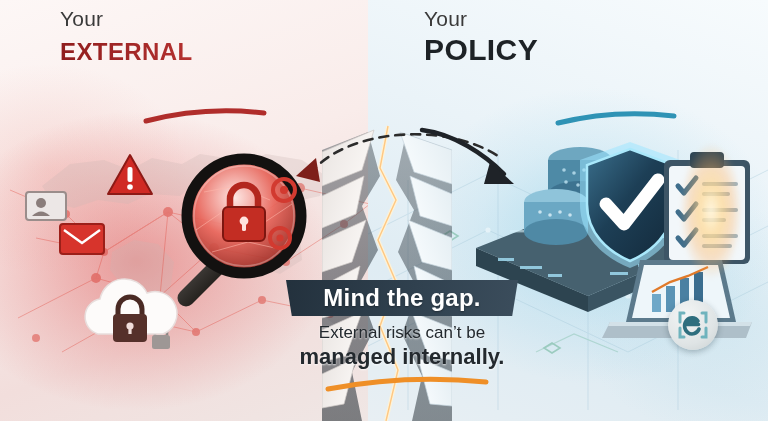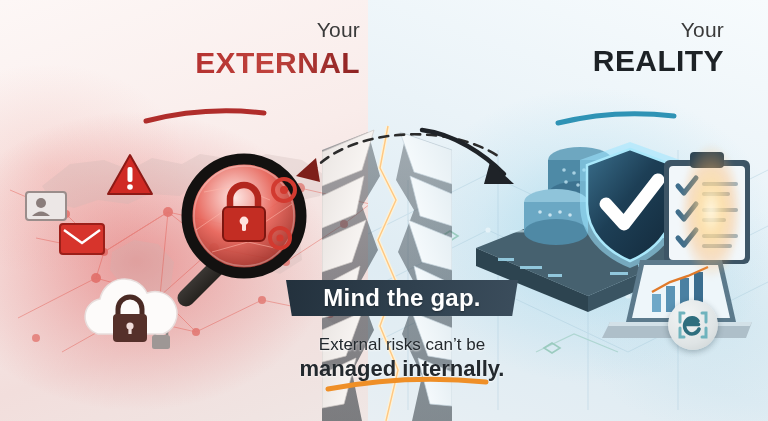--- a/index.html
+++ b/index.html
@@ -36,29 +36,29 @@
   }
   #crack-glow{
     position:absolute;left:352px;top:120px;width:74px;height:190px;
     background:radial-gradient(ellipse 40px 88px at 50% 48%,
       rgba(255,246,220,.95) 0%, rgba(255,214,140,.7) 28%,
       rgba(255,176,92,.35) 52%, rgba(255,190,120,0) 78%);
     filter:blur(2px);
   }
 
   
-  .head-block{position:absolute;top:17px;text-align:right;width:300px;}
+  .head-block{position:absolute;top:6px;text-align:left;width:300px;}
   #head-left{left:60px;}
   #head-right{left:424px;}
   .kicker{
     font-size:21px;color:#3a3a3a;font-weight:400;letter-spacing:.2px;
     line-height:26px;margin:0;
   }
   .big1{
-    font-size:30px;font-weight:700;line-height:36px;margin:2px 0 0 0;
+    font-size:24px;font-weight:700;line-height:36px;margin:2px 0 0 0;
     letter-spacing:.4px;
   }
   .big2{
     font-size:30px;font-weight:700;line-height:36px;margin:0;
     letter-spacing:.4px;color:#1d2226;
   }
   #word-external{
     background:linear-gradient(90deg,#8f1d1d 0%,#b3302f 42%,#c0433d 70%,#8d2222 100%);
     -webkit-background-clip:text;background-clip:text;color:transparent;
   }
@@ -78,21 +78,21 @@
   }
   #banner-text{
     position:absolute;left:0;right:0;top:4px;text-align:center;
     color:#ffffff;font-size:24px;font-weight:700;letter-spacing:.2px;
     text-shadow:0 1px 2px rgba(0,0,0,.35);
   }
   .sub{
     text-align:center;color:#23292e;margin:0;
     text-shadow:0 1px 2px rgba(255,255,255,.75);
   }
-  #sub1{font-size:17px;font-weight:400;line-height:24px;padding-top:17px;}
+  #sub1{font-size:17px;font-weight:400;line-height:24px;padding-top:5px;}
   #sub2{font-size:22px;font-weight:700;line-height:24px;}
 
   
   #logo-badge{
     position:absolute;left:668px;top:300px;width:50px;height:50px;border-radius:50%;
     background:radial-gradient(circle at 36% 30%,#f3f5f5 0%,#dfe4e5 62%,#c9d0d1 100%);
     box-shadow:0 2px 6px rgba(20,40,50,.30);
   }
 
   .nolabel{position:absolute;}
@@ -390,21 +390,21 @@
   <div class="head-block" id="head-left">
     <p class="kicker">Your</p>
     <p class="big1" id="word-external">EXTERNAL</p>
   </div>
   <svg class="swoosh" style="left:140px;top:106px;" width="130" height="20" viewBox="0 0 130 20">
     <path d="M6 15 Q64 0 124 7" fill="none" stroke="#b02d2b" stroke-width="5" stroke-linecap="round"></path>
   </svg>
 
   <div class="head-block" id="head-right">
     <p class="kicker">Your</p>
-    <p class="big2">REALITY</p>
+    <p class="big2">POLICY</p>
   </div>
   <svg class="swoosh" style="left:552px;top:108px;" width="130" height="20" viewBox="0 0 130 20">
     <path d="M6 15 Q62 1 122 8" fill="none" stroke="#2f93b5" stroke-width="5" stroke-linecap="round"></path>
   </svg>
 
   <div id="caption">
     <div id="banner">
       <div id="banner-text">Mind the gap.</div>
     </div>
     <p class="sub" id="sub1">External risks can’t be</p>

